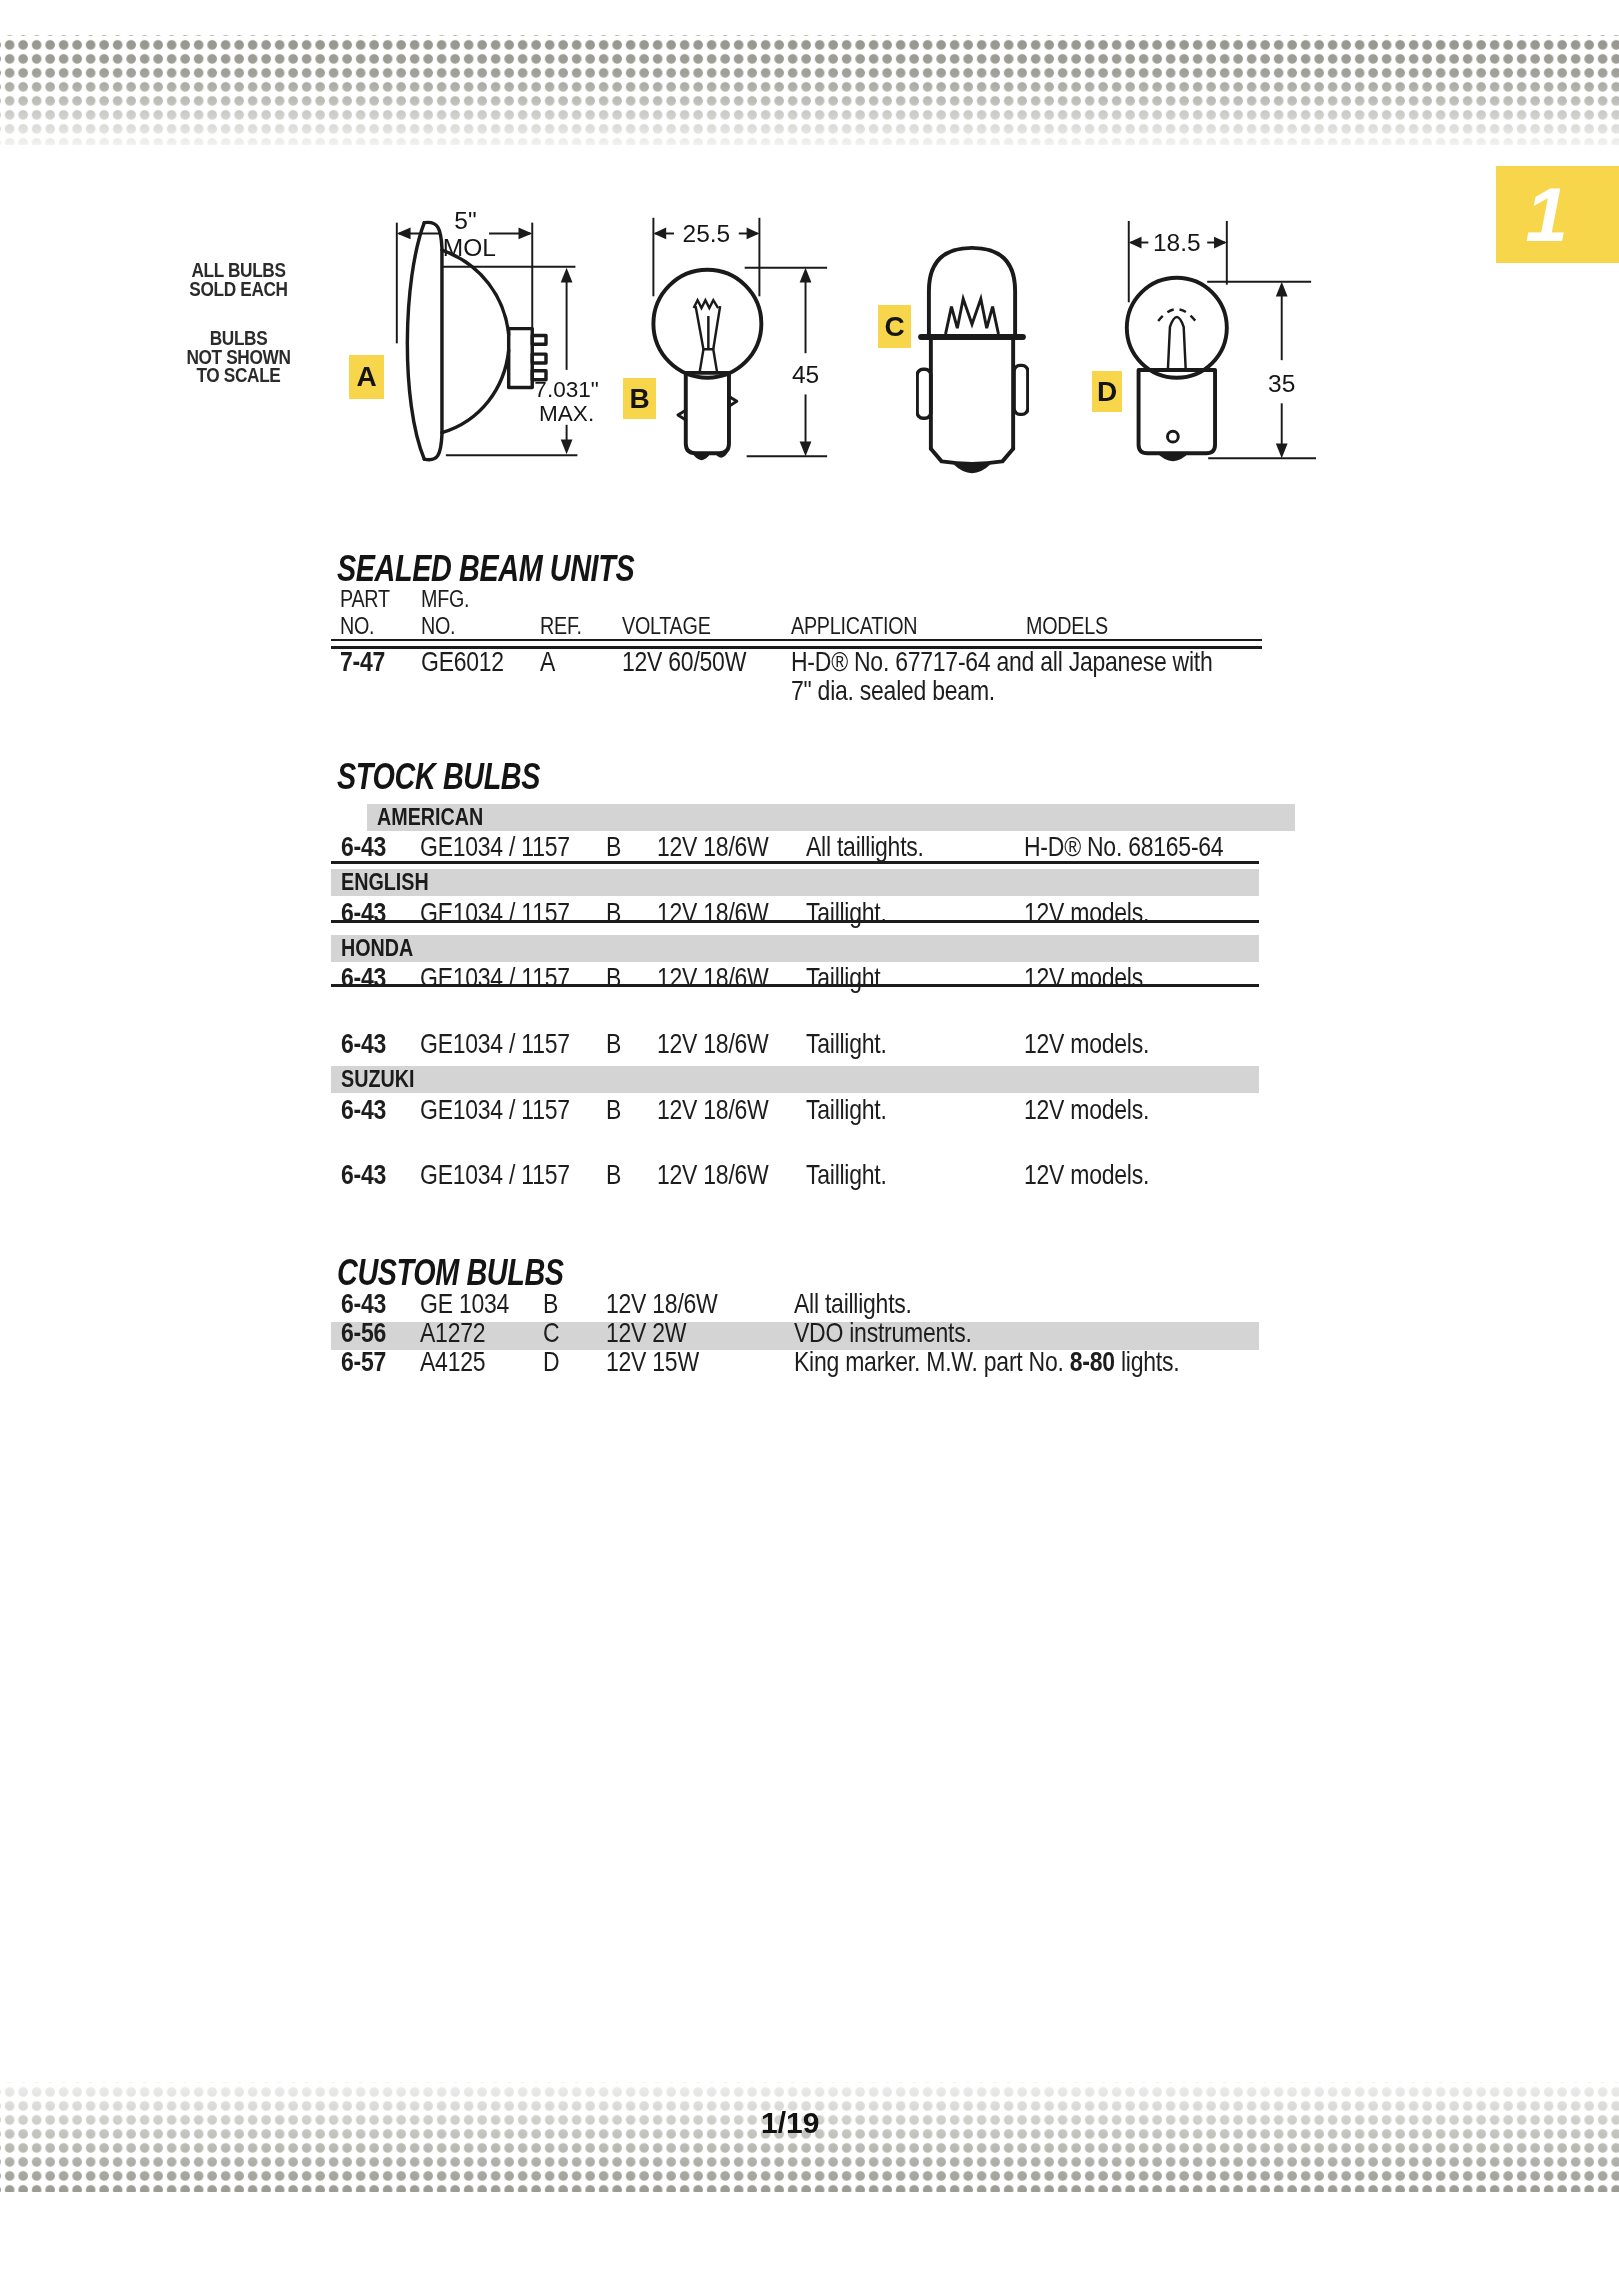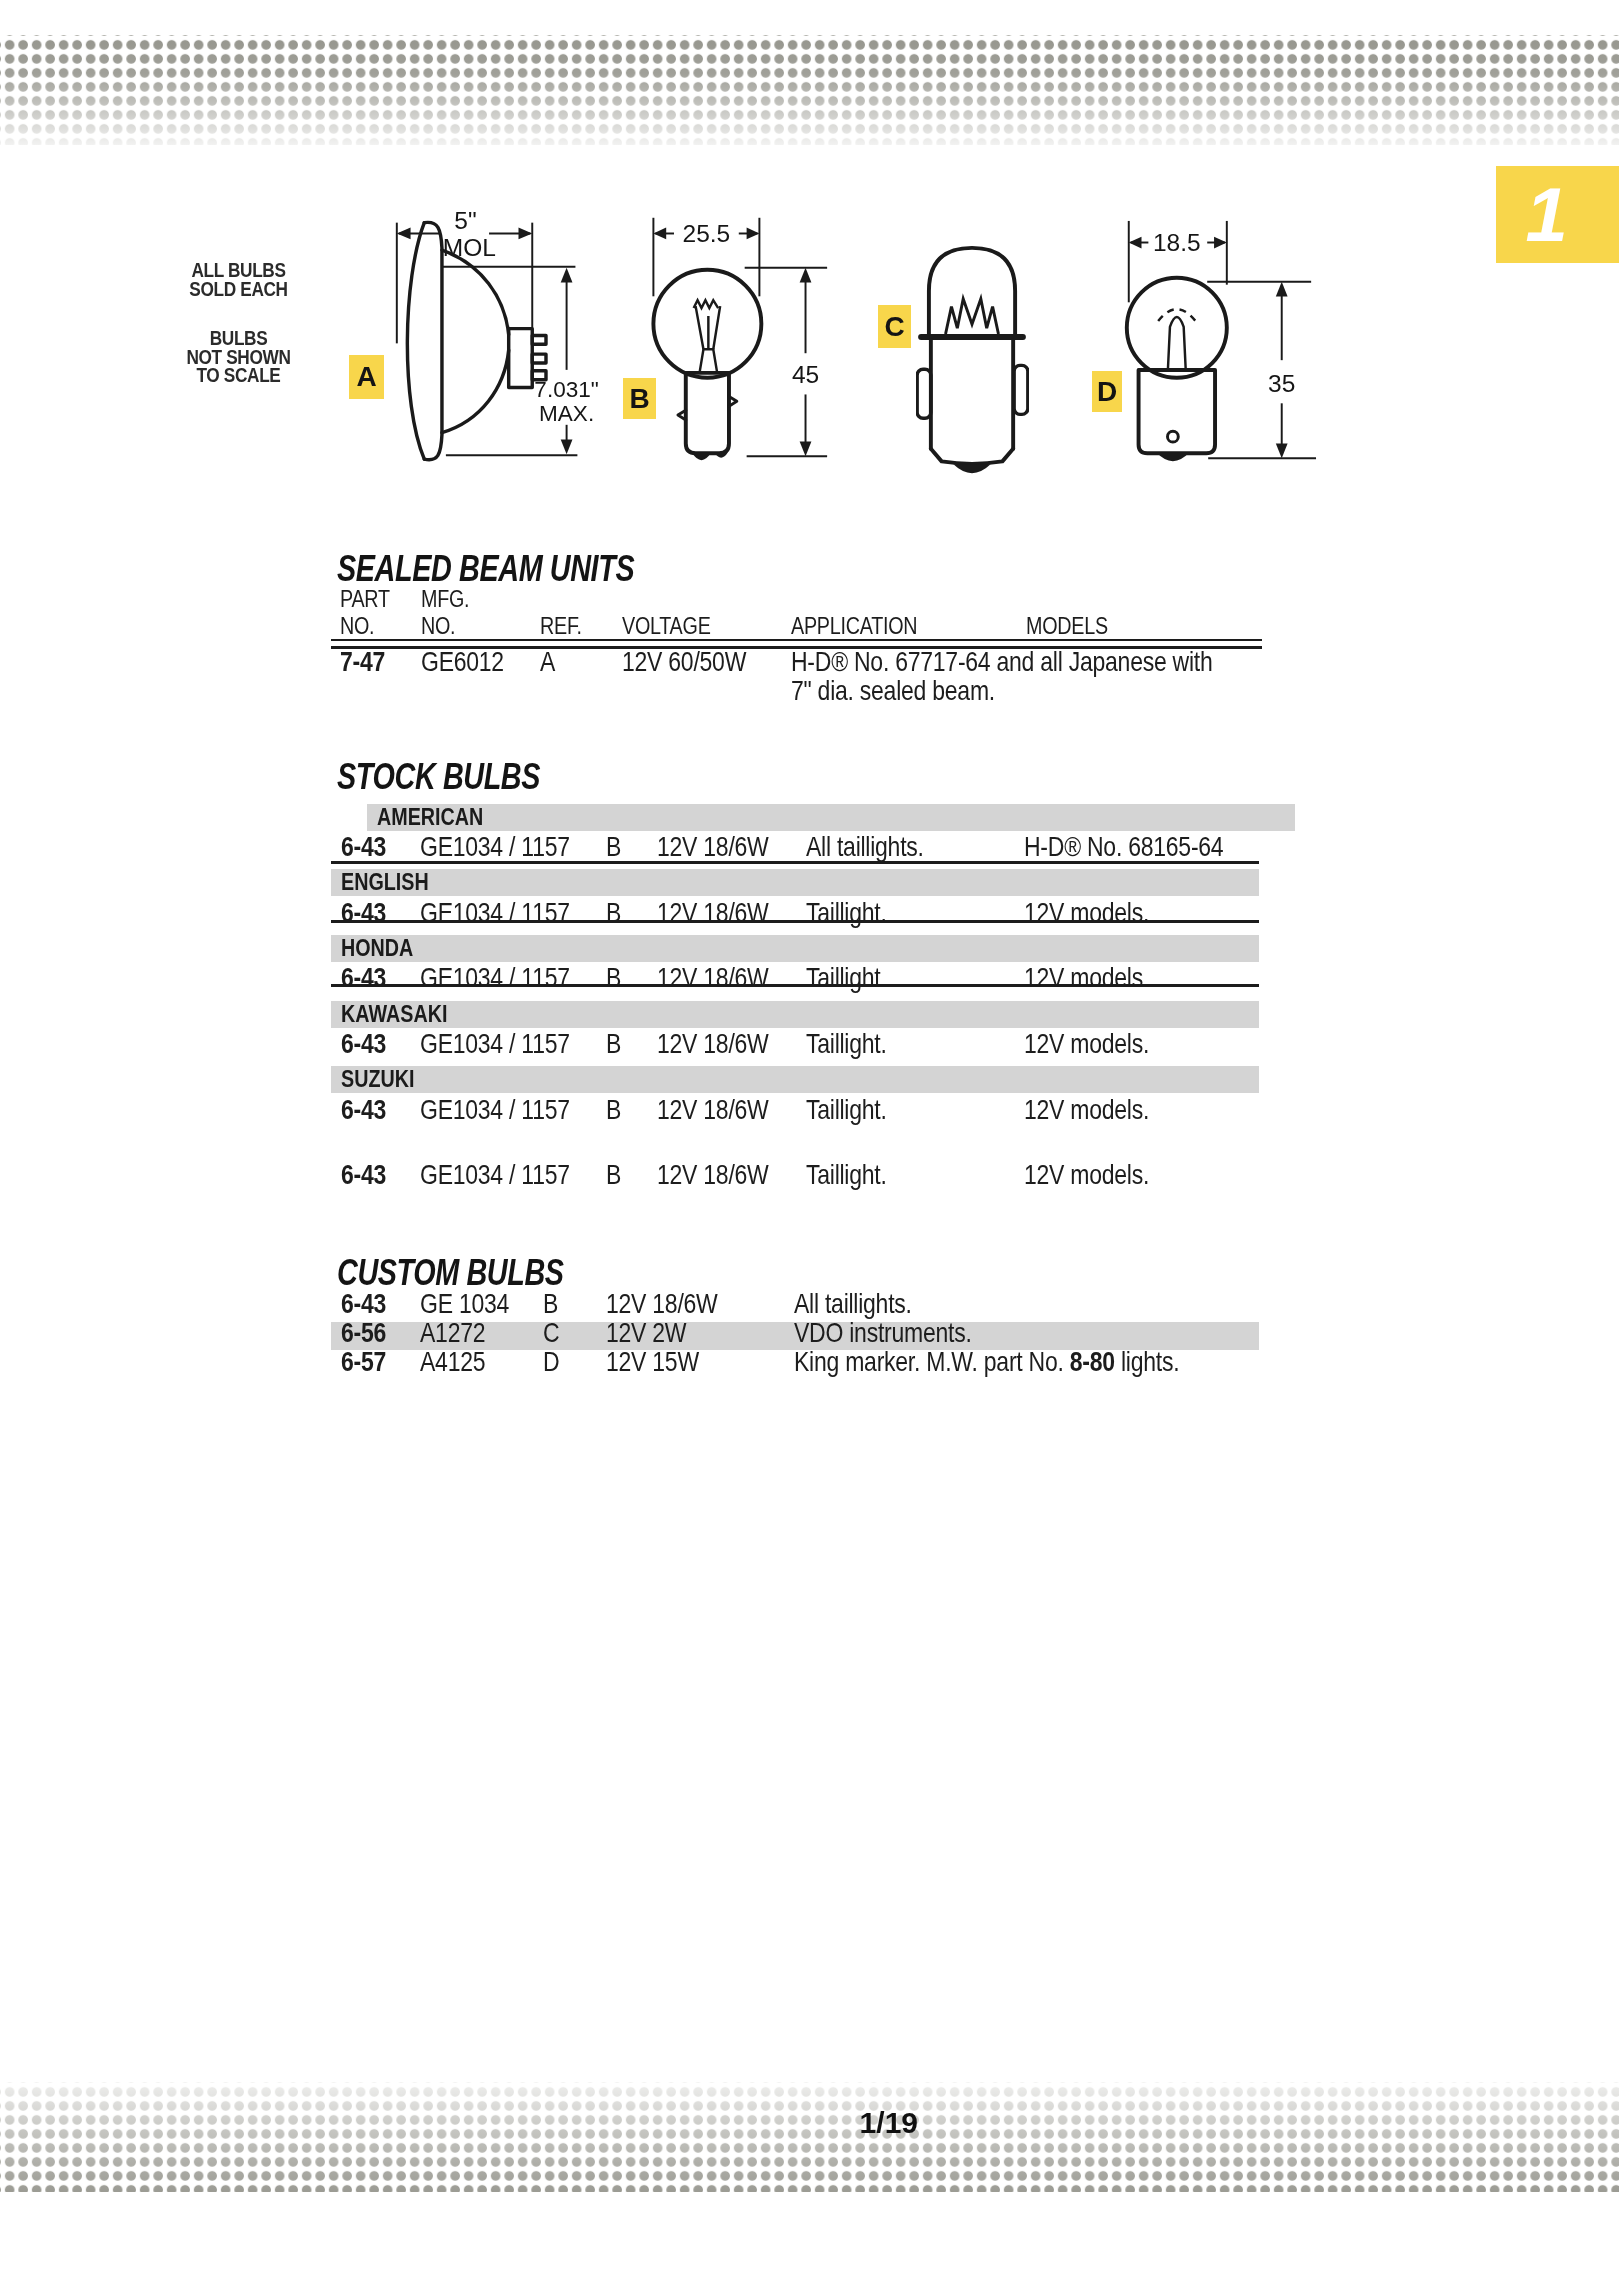--- a/index.html
+++ b/index.html
@@ -23,21 +23,21 @@
   .band span{position:absolute;left:9.8px;top:2px;font-size:23.5px;font-weight:bold;line-height:23.5px;
              transform:scaleX(.84);transform-origin:0 0;color:#1b1b1b;}
   .rule{position:absolute;background:#1c1c1c;}
   .reflabel{position:absolute;background:#F8D64B;display:flex;align-items:center;justify-content:center;
             font-weight:bold;font-size:28px;color:#141414;}
   .notes{position:absolute;left:165px;width:147px;text-align:center;font-weight:bold;font-size:19.6px;
          line-height:18.6px;color:#2b2b2b;transform:scaleX(.88);transform-origin:50% 0;letter-spacing:-0.4px;}
   .tab{position:absolute;left:1496px;top:166px;width:123px;height:97px;background:#F8D64B;
        display:flex;align-items:center;justify-content:center;padding-right:21.6px;box-sizing:border-box;}
   .tab span{font-size:76px;font-weight:bold;font-style:italic;color:#ffffff;line-height:1;}
-  .footer-page{position:absolute;left:761px;top:2106px;width:157px;text-align:right;
+  .footer-page{position:absolute;left:761px;top:2106px;width:157px;text-align:left;
                font-size:30px;font-weight:bold;color:#111;z-index:2;}
   .diagram{position:absolute;}
   svg text{font-family:"Liberation Sans",sans-serif;font-size:25px;fill:#161616;}
   svg .small{font-size:23px;}
 </style>
 </head>
 <body>
 
 <div class="page">
 
@@ -235,23 +235,20 @@
       <span>HONDA</span>
     </div>
   <span class="c cb" style="left:341px;top:964px;">6-43</span>
   <span class="c" style="left:420px;top:964px;">GE1034 / 1157</span>
   <span class="c" style="left:606px;top:964px;">B</span>
   <span class="c" style="left:657px;top:964px;">12V 18/6W</span>
   <span class="c" style="left:806px;top:964px;">Taillight.</span>
   <span class="c" style="left:1024px;top:964px;">12V models.</span>
   <div class="rule" style="left:331px;top:984px;width:928px;height:2.9px;"></div>
 
-  <div class="band" style="top:1001px;">
-      <span>KAWASAKI</span>
-    </div>
   <span class="c cb" style="left:341px;top:1030px;">6-43</span>
   <span class="c" style="left:420px;top:1030px;">GE1034 / 1157</span>
   <span class="c" style="left:606px;top:1030px;">B</span>
   <span class="c" style="left:657px;top:1030px;">12V 18/6W</span>
   <span class="c" style="left:806px;top:1030px;">Taillight.</span>
   <span class="c" style="left:1024px;top:1030px;">12V models.</span>
 
   <div class="band" style="top:1066px;">
       <span>SUZUKI</span>
     </div>

